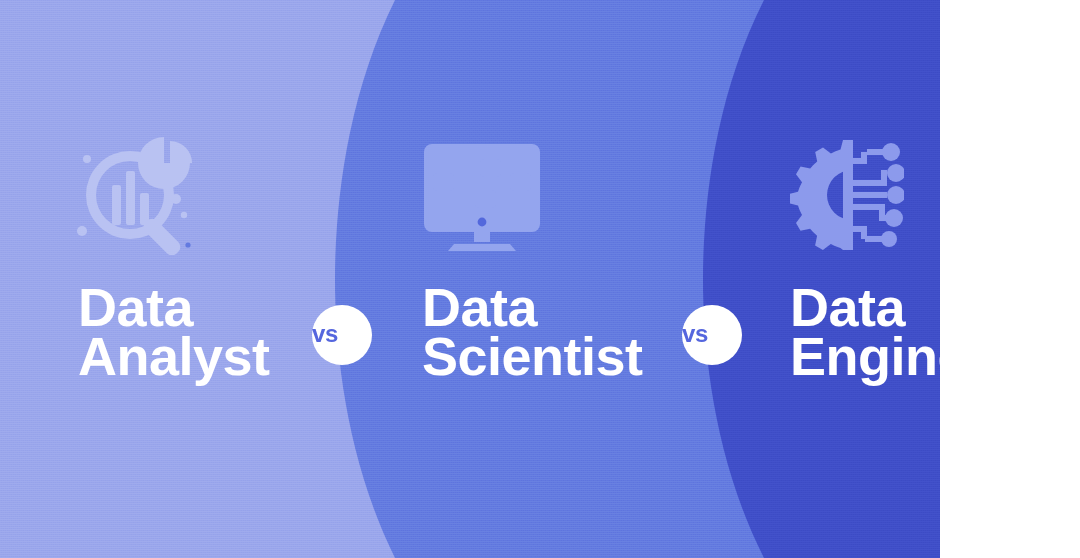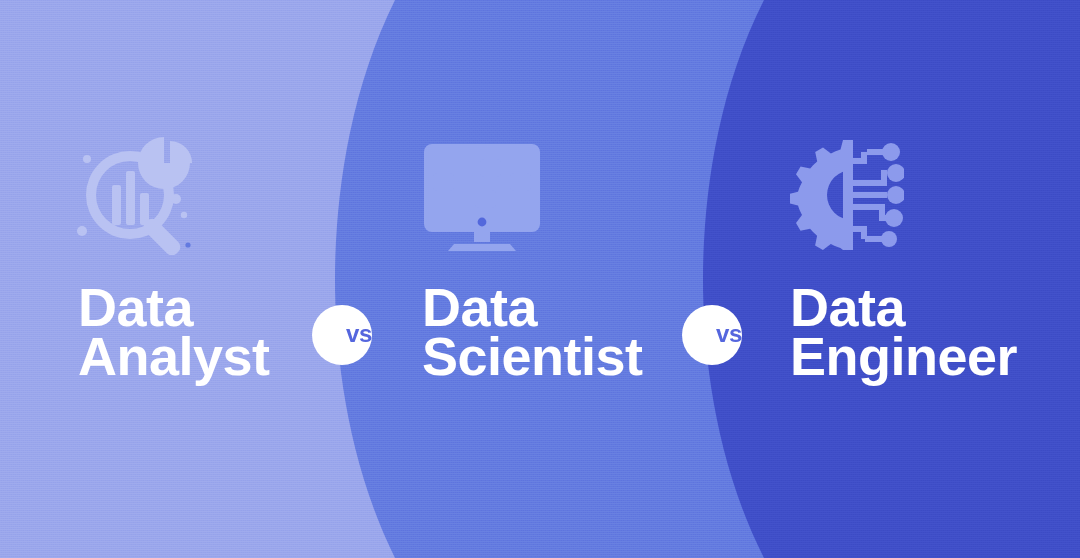--- a/index.html
+++ b/index.html
@@ -3,21 +3,21 @@
 <meta charset="utf-8">
 <title>Data Analyst vs Data Scientist vs Data Engineer</title>
 <style>
   * { margin:0; padding:0; box-sizing:border-box; }
   html,body{
     width:1080px; height:558px; overflow:hidden;
     font-family:"Liberation Sans", sans-serif;
   }
   #stage{
     position:relative;
-    width:1080px; height:558px;
+    width:940px; height:558px;
     overflow:hidden;
     background:#9aa6ec;
   }
   #bands{
     position:absolute; inset:0;
     width:1080px; height:558px;
   }
   
   #grain{
     position:absolute; inset:0;
@@ -50,21 +50,21 @@
     white-space:pre-line;
   }
 
   .vs-badge{
     position:absolute;
     width:60px; height:60px;
     border-radius:50%;
     background:#ffffff;
     display:flex;
     align-items:center;
-    justify-content:flex-end;
+    justify-content:flex-start;
   }
   .vs-badge span{
     color:#5566de;
     font-weight:bold;
     font-size:24px;
     letter-spacing:-0.3px;
     line-height:1;
     transform:translateY(-1px);
   }
 </style>

